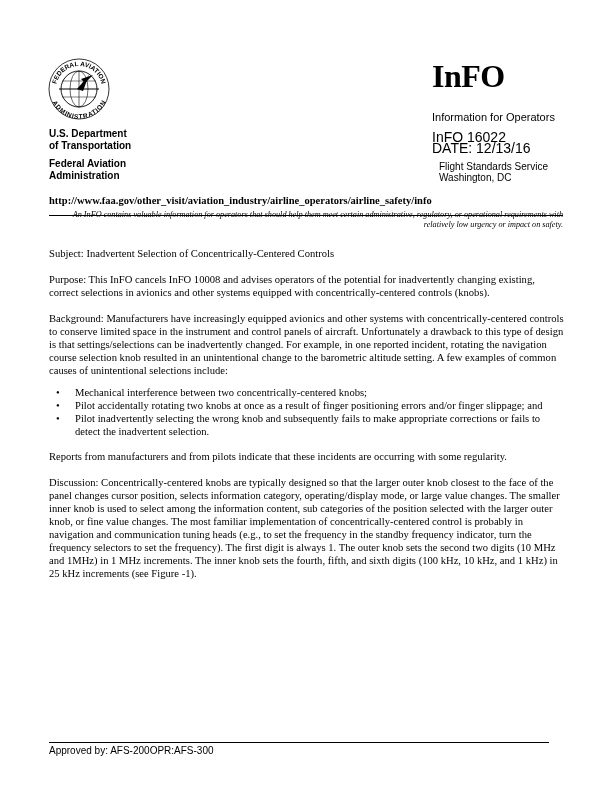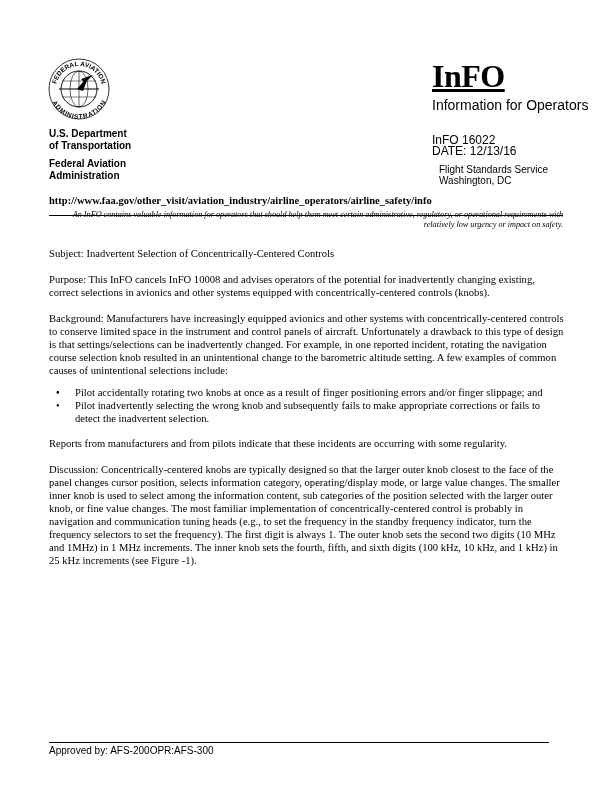--- a/index.html
+++ b/index.html
@@ -6,23 +6,23 @@
     body { width: 612px; height: 792px; position: relative; overflow: hidden; color: #000; }
     .sans { font-family: "Liberation Sans", sans-serif; }
     .serif { font-family: "Liberation Serif", serif; }
 
     #seal { position: absolute; left: 47px; top: 57px; width: 64px; height: 64px; }
 
     #dept { position: absolute; left: 49px; top: 128px; font-size: 10px; line-height: 11.5px; font-weight: bold; }
     #dept .blk { margin-bottom: 7px; }
 
     #info-block { position: absolute; left: 432px; top: 60px; }
-    #info-title { font-family: "Liberation Serif", serif; font-weight: bold; font-size: 32px; line-height: 32px; letter-spacing: -0.5px; text-decoration: underline; }
-    #info-sub { font-size: 14px; margin-top: 8px; line-height: 11px; }
-    #info-ids { font-size: 12px; margin-top: 24px; line-height: 10.5px; }
+    #info-title { font-family: "Liberation Serif", serif; font-weight: bold; font-size: 32px; line-height: 32px; letter-spacing: -0.5px; }
+    #info-sub { font-size: 11px; margin-top: 20px; line-height: 11px; }
+    #info-ids { font-size: 14px; margin-top: 9px; line-height: 10.5px; }
     #info-office { font-size: 10px; margin-top: 9px; line-height: 10.5px; margin-left: 7px; }
 
     #url-line { position: absolute; left: 49px; top: 195px; width: 514px; border-bottom: 1px solid #000; font-size: 10.5px; font-weight: bold; line-height: 12px; padding-bottom: 8px; }
     #tagline { position: absolute; left: 49px; top: 210px; width: 514px; font-size: 8.2px; line-height: 10px; font-style: italic; text-align: right; }
 
     #body-text { position: absolute; left: 49px; top: 247px; width: 516px; font-size: 10.6px; line-height: 13px; }
     #body-text p { margin: 0 0 13px 0; }
     #body-text b { font-weight: normal; }
     #bullets { list-style: none; margin: -4px 0 12px 0; padding: 0; }
     #bullets li { position: relative; padding-left: 26px; margin-left: 0; }
@@ -76,21 +76,21 @@
 </div>
 
 <div id="url-line" class="serif">http://www.faa.gov/other_visit/aviation_industry/airline_operators/airline_safety/info</div>
 <div id="tagline" class="serif">An InFO contains valuable information for operators that should help them meet certain administrative, regulatory, or operational requirements with relatively low urgency or impact on safety.</div>
 
 <div id="body-text" class="serif">
   <p><b>Subject:</b><span> Inadvertent Selection of Concentrically-Centered Controls</span></p>
   <p><b>Purpose:</b><span> This InFO cancels InFO 10008 and advises operators of the potential for inadvertently changing existing, correct selections in avionics and other systems equipped with concentrically-centered controls (knobs).</span></p>
   <p><b>Background:</b><span> Manufacturers have increasingly equipped avionics and other systems with concentrically-centered controls to conserve limited space in the instrument and control panels of aircraft. Unfortunately a drawback to this type of design is that settings/selections can be inadvertently changed. For example, in one reported incident, rotating the navigation course selection knob resulted in an unintentional change to the barometric altitude setting.  A few examples of common causes of unintentional selections include:</span></p>
   <ul id="bullets">
-    <li><span class="dot">•</span></li>
+    <li><span class="dot">•</span><span>Mechanical interference between two concentrically-centered knobs;</span></li>
     <li><span class="dot">•</span><span>Pilot accidentally rotating two knobs at once as a result of finger positioning errors and/or finger slippage; and</span></li>
     <li><span class="dot">•</span><span>Pilot inadvertently selecting the wrong knob and subsequently fails to make appropriate corrections or fails to detect the inadvertent selection.</span></li>
   </ul>
   <p>Reports from manufacturers and from pilots indicate that these incidents are occurring with some regularity.</p>
   <p><b>Discussion:</b><span> Concentrically-centered knobs are typically designed so that the larger outer knob closest to the face of the panel changes cursor position, selects information category, operating/display mode, or large value changes.  The smaller inner knob is used to select among the information content, sub categories of the position selected with the larger outer knob, or fine value changes. The most familiar implementation of concentrically-centered control is probably in navigation and communication tuning heads (e.g., to set the frequency in the standby frequency indicator, turn the frequency selectors to set the frequency). The first digit is always 1. The outer knob sets the second two digits (10 MHz and 1MHz) in 1 MHz increments. The inner knob sets the fourth, fifth, and sixth digits (100 kHz, 10 kHz, and 1 kHz) in 25 kHz increments (see Figure -1).</span></p>
 </div>
 
 <div id="footer" class="sans">
   <span>Approved by:  AFS-200</span>
   <span>OPR:AFS-300</span>

